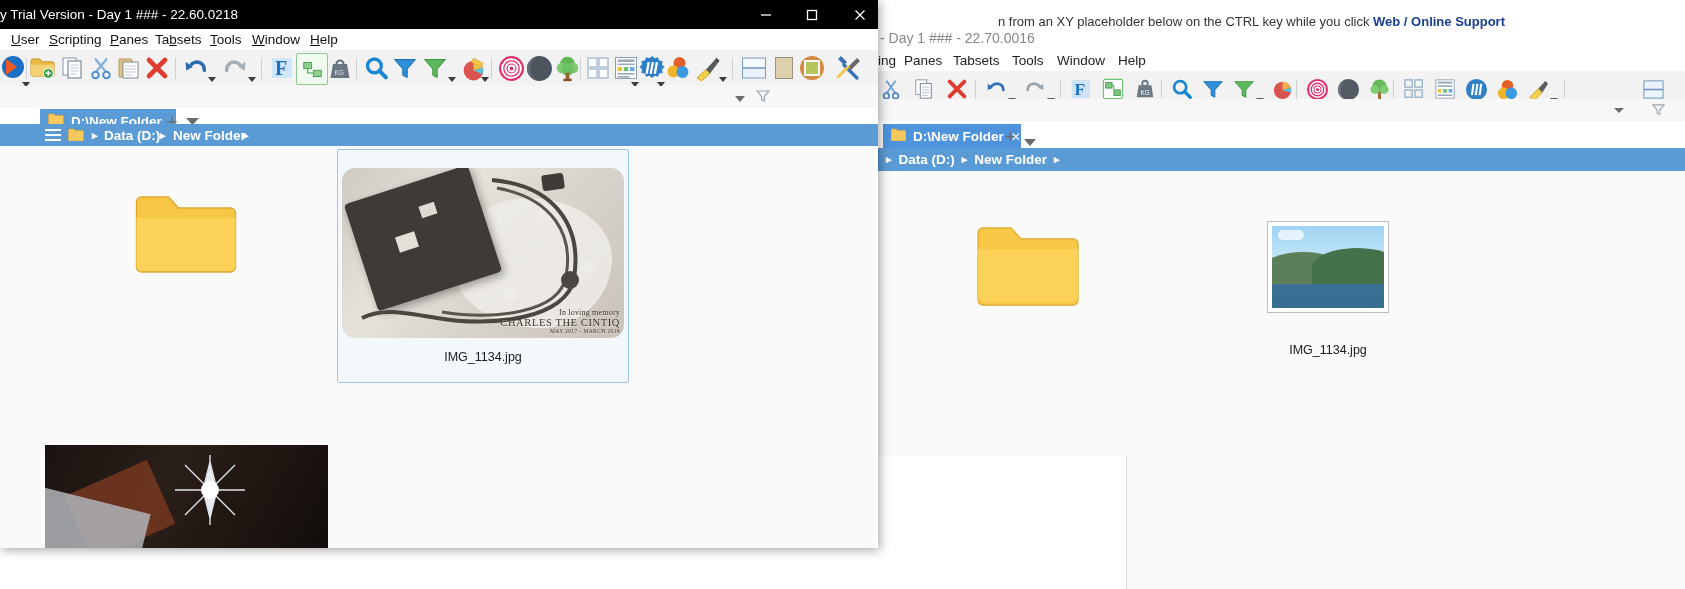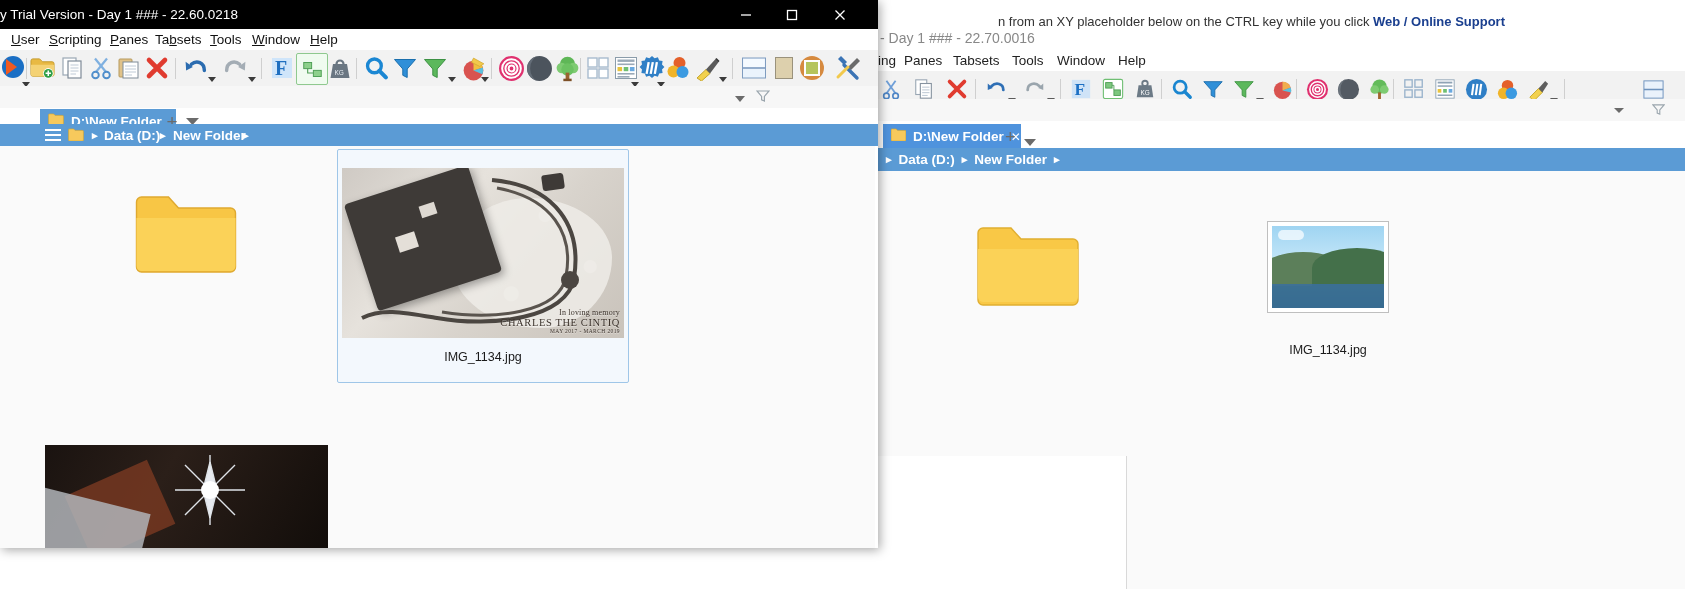--- a/index.html
+++ b/index.html
@@ -61,20 +61,21 @@
   
   #front-window{
     position:absolute;left:0;top:0;width:878px;height:548px;
     background:#ffffff;
     box-shadow:2px 2px 10px rgba(0,0,0,0.35);
     overflow:hidden;
   }
   #titlebar{
     position:absolute;left:0;top:0;width:878px;height:29px;
     background:#000000;
+    padding-left:20px;
   }
   #title-text{
     position:absolute;left:0px;top:0;height:29px;line-height:29px;
     font-size:13.5px;color:#ffffff;white-space:nowrap;padding-left:0px;
   }
   .wbtn{
     position:absolute;top:0;width:46px;height:29px;
     display:flex;align-items:center;justify-content:center;
     cursor:default;
   }
@@ -777,21 +778,21 @@
           <path d="M1.5 11 a5 5 0 0 1 5-5 h27 l10 11 h52 a5 5 0 0 1 5 5 v54 a5 5 0 0 1 -5 5 h-89 a5 5 0 0 1 -5 -5 Z" fill="#f8c645" stroke="#dfa92f" stroke-width="1.4"></path>
           <path d="M1.5 27 h99 v48 a5 5 0 0 1 -5 5 h-89 a5 5 0 0 1 -5 -5 Z" fill="#fbd258"></path>
         </svg>
       </div>
     </div>
 
     <div class="sel-box" style="left:337px;top:3px;width:290px;height:232px;"></div>
     <div class="tile" style="left:337px;top:3px;width:292px;">
       <div style="display:flex;justify-content:center;margin-top:19px;">
         <div class="photo" style="position:relative;width:282px;height:170px;
-                    background:linear-gradient(130deg,#cfcac4 0%,#e6e2dc 35%,#d8d3cc 60%,#c9c3bb 100%);">
+                    background:linear-gradient(130deg,#cfcac4 0%,#e6e2dc 35%,#d8d3cc 60%,#c9c3bb 100%);border-radius:13px;">
 
           <div style="position:absolute;inset:0;opacity:.5;
                background-image:
                  radial-gradient(circle at 18% 22%, #ffffff 0 6px, transparent 7px),
                  radial-gradient(circle at 46% 16%, #ffffff 0 7px, transparent 8px),
                  radial-gradient(circle at 72% 28%, #ffffff 0 6px, transparent 7px),
                  radial-gradient(circle at 32% 62%, #ffffff 0 8px, transparent 9px),
                  radial-gradient(circle at 60% 74%, #ffffff 0 7px, transparent 8px),
                  radial-gradient(circle at 88% 58%, #ffffff 0 6px, transparent 7px);"></div>
 

